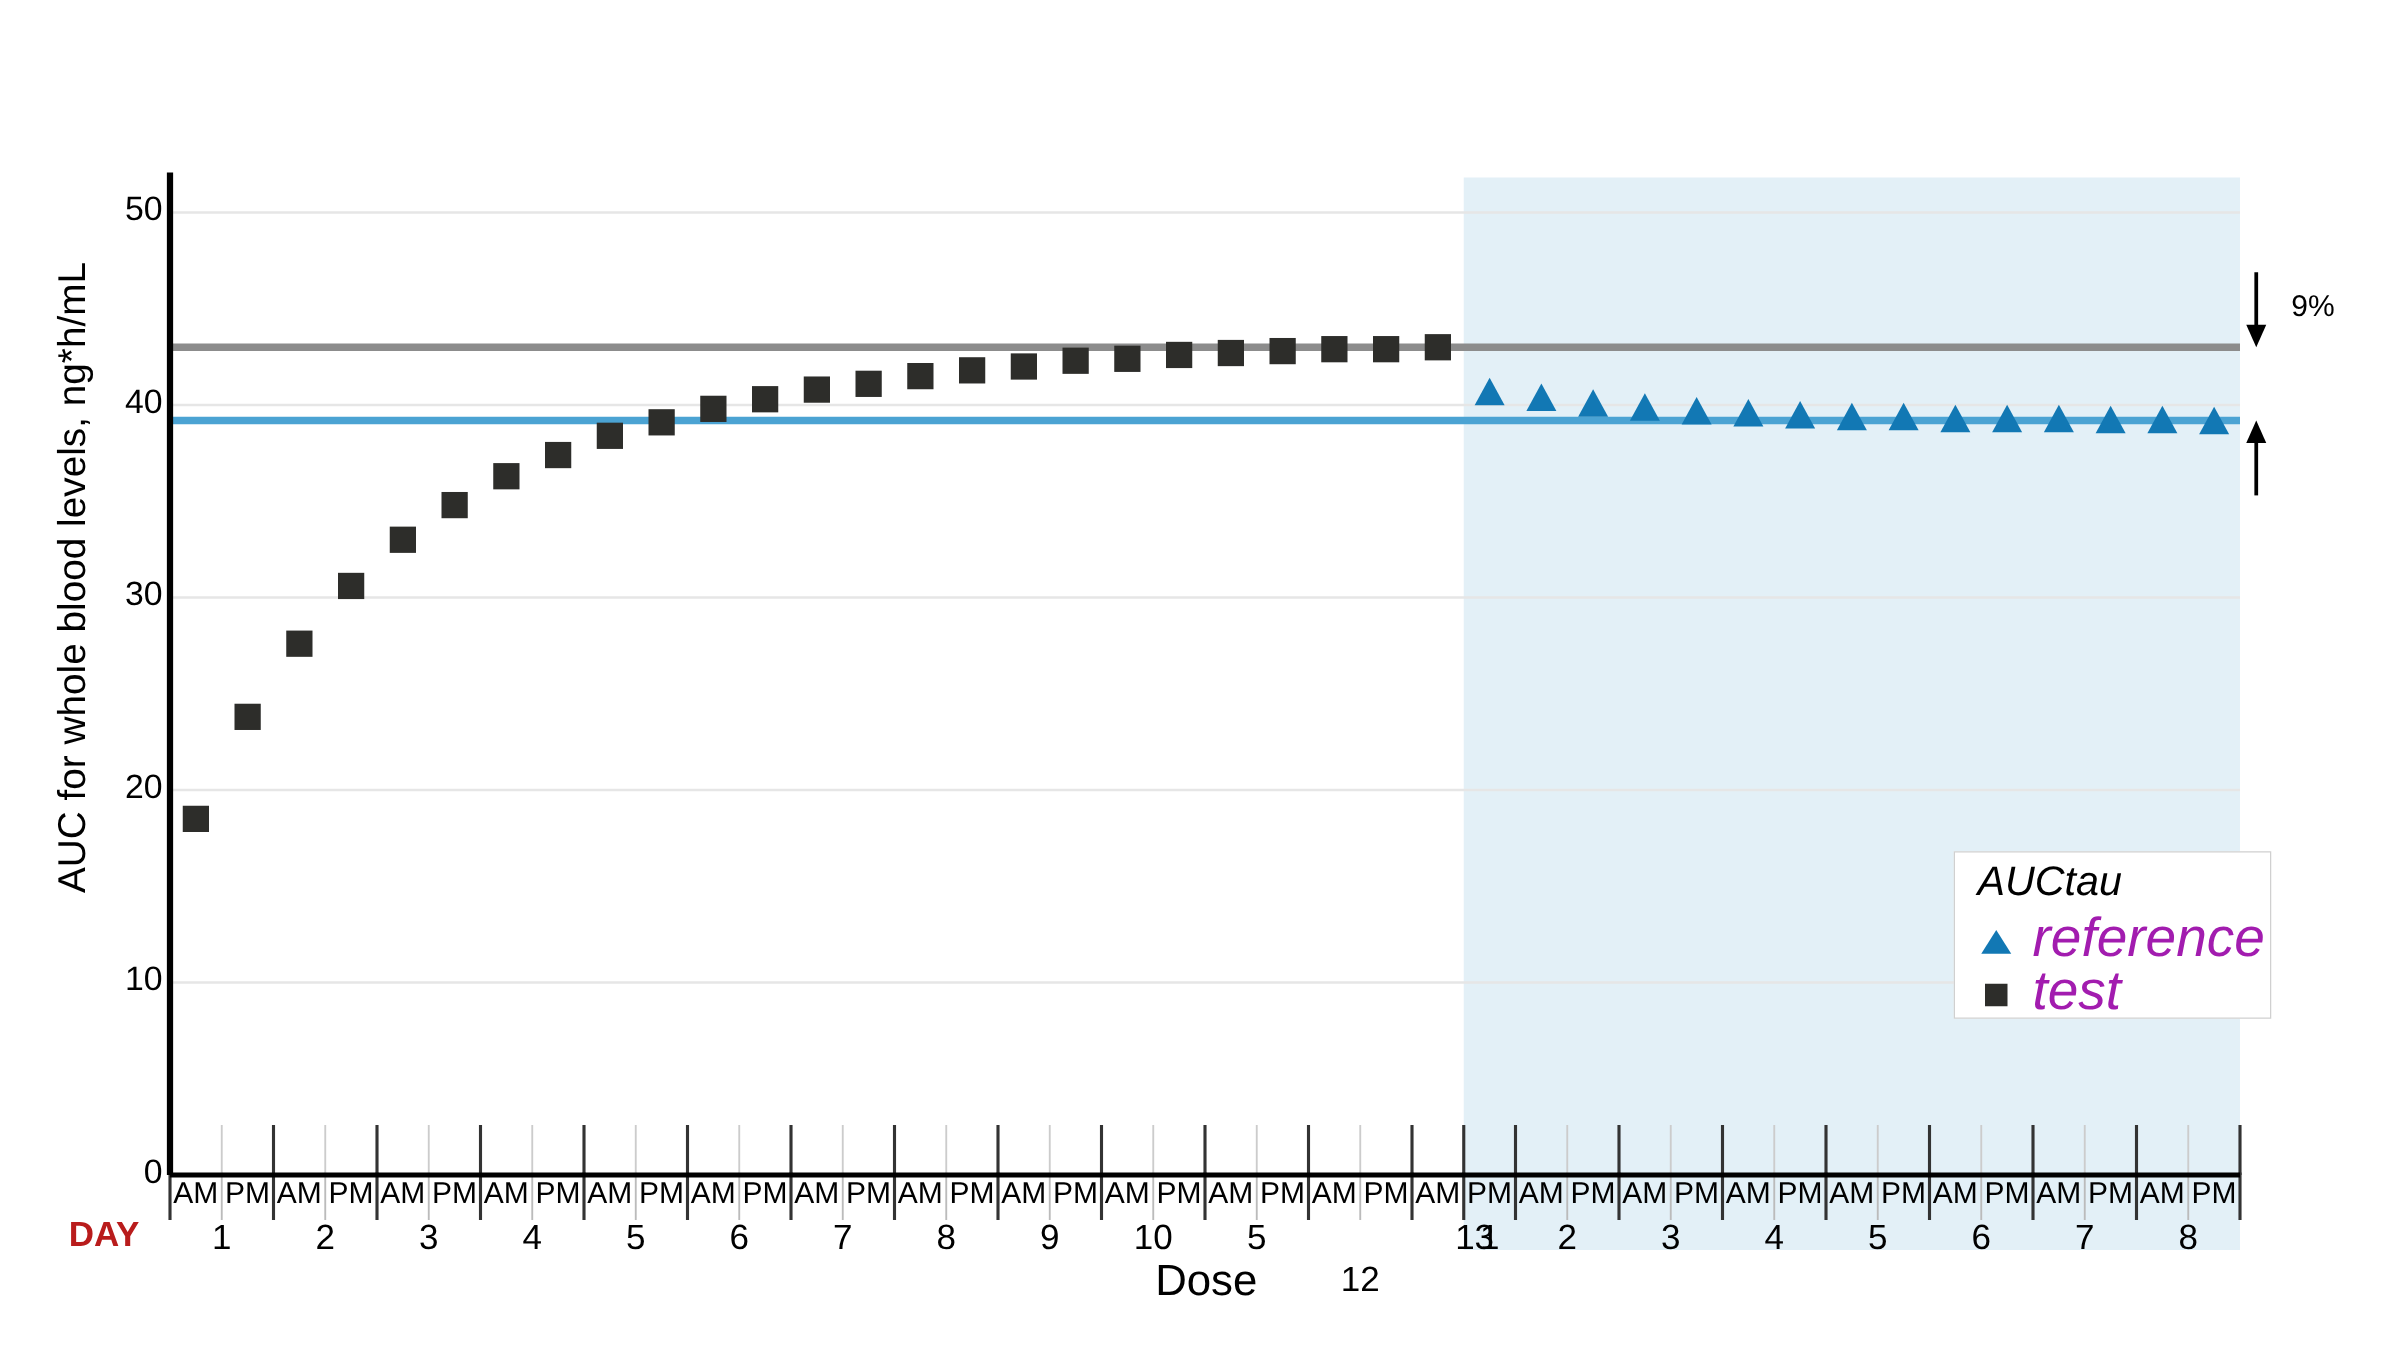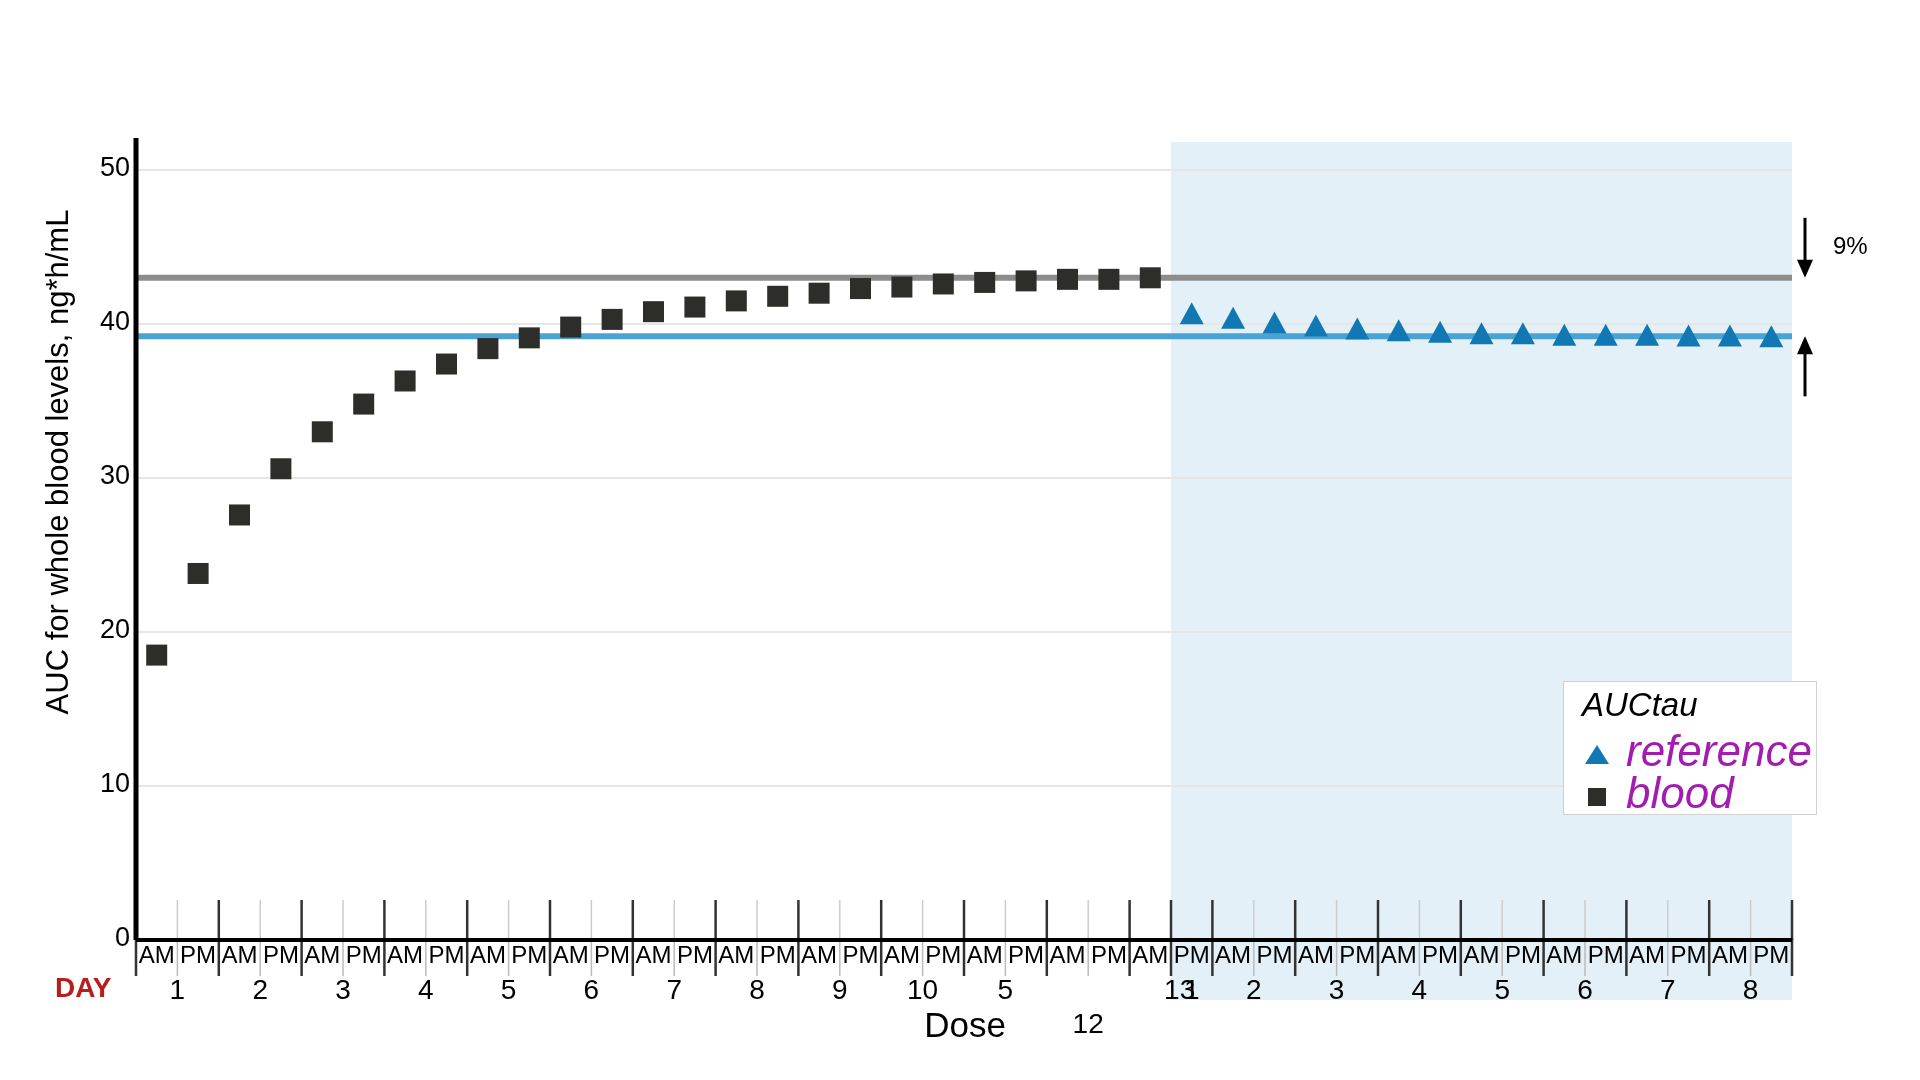--- a/index.html
+++ b/index.html
@@ -409,17 +409,17 @@
           <polygon points="13,3 25,22 1,22" fill="#1278b4"></polygon>
         </svg>
       </span><span class="legend-text">reference</span>
     </div>
 
     <div class="legend-row r2">
       <span class="legend-swatch">
         <svg width="26" height="24" viewBox="0 0 26 24">
           <rect x="4" y="4" width="18" height="18" fill="#2d2d2a"></rect>
         </svg>
-      </span><span class="legend-text">blood</span>
+      </span><span class="legend-text">test</span>
     </div>
   </div>
 
 </div>
 
 </body></html>

